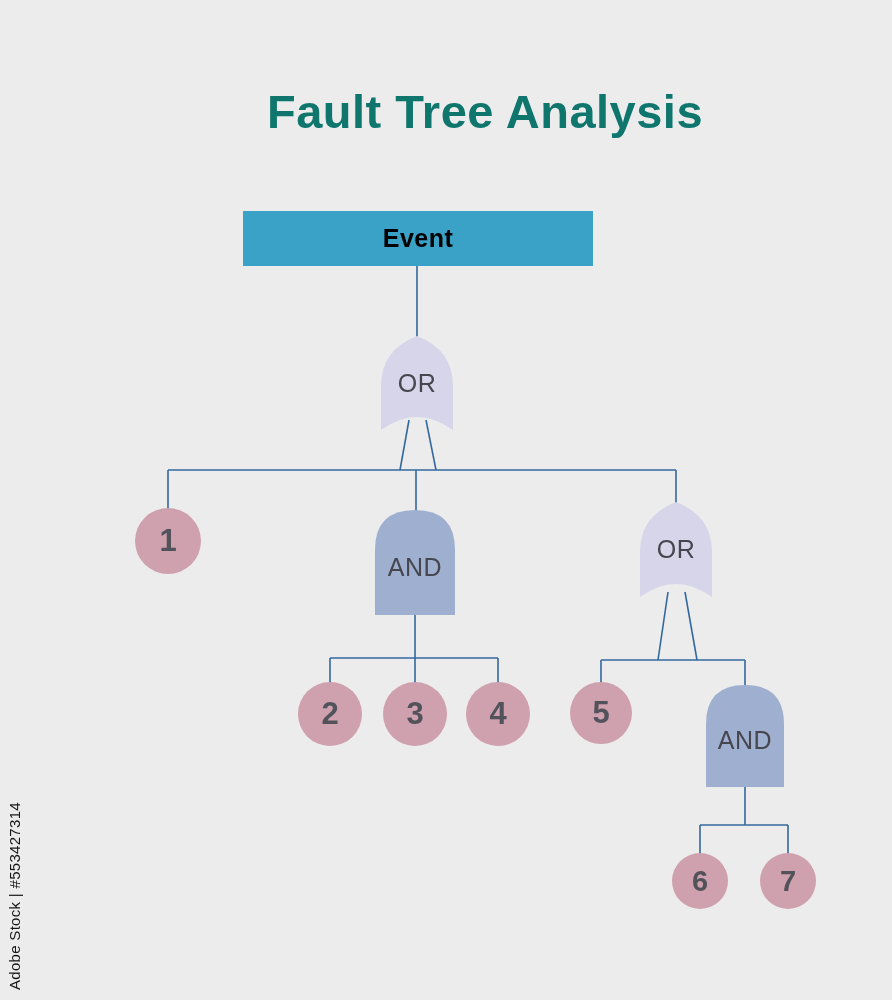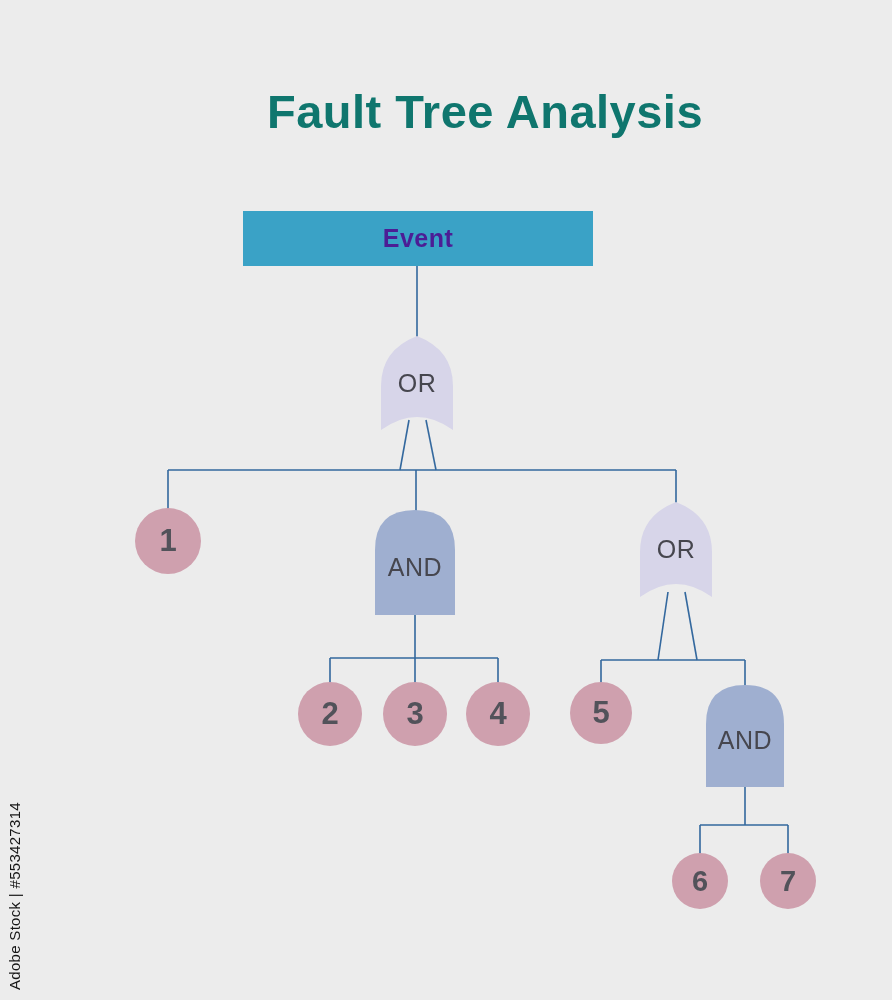--- a/index.html
+++ b/index.html
@@ -11,21 +11,21 @@
     position:absolute;top:84px;left:0;width:100%;margin:0;
     text-align:center;font-size:47px;font-weight:700;color:#0f766e;
     letter-spacing:0.5px;
     padding-left:39px;
   }
   .connectors{position:absolute;top:0;left:0;}
   .connectors line{stroke:#33689e;stroke-width:1.6;}
   .event-box{
     position:absolute;left:243px;top:211px;width:350px;height:55px;
     background:#3aa2c6;display:flex;align-items:center;justify-content:center;
-    color:#4c1d95;font-size:25px;font-weight:700;letter-spacing:0.5px;
+    color:#000000;font-size:25px;font-weight:700;letter-spacing:0.5px;
   }
   .gate{position:absolute;}
   .gate svg{display:block;}
   .gate .gate-label{
     position:absolute;top:0;left:0;width:100%;height:100%;
     display:flex;align-items:center;justify-content:center;
     font-size:25px;font-weight:400;color:#46464e;letter-spacing:0.5px;
   }
   .gate.and .gate-label{padding-top:9px;box-sizing:border-box;text-align:right;}
   .or-fill{fill:#d7d5e9;}

